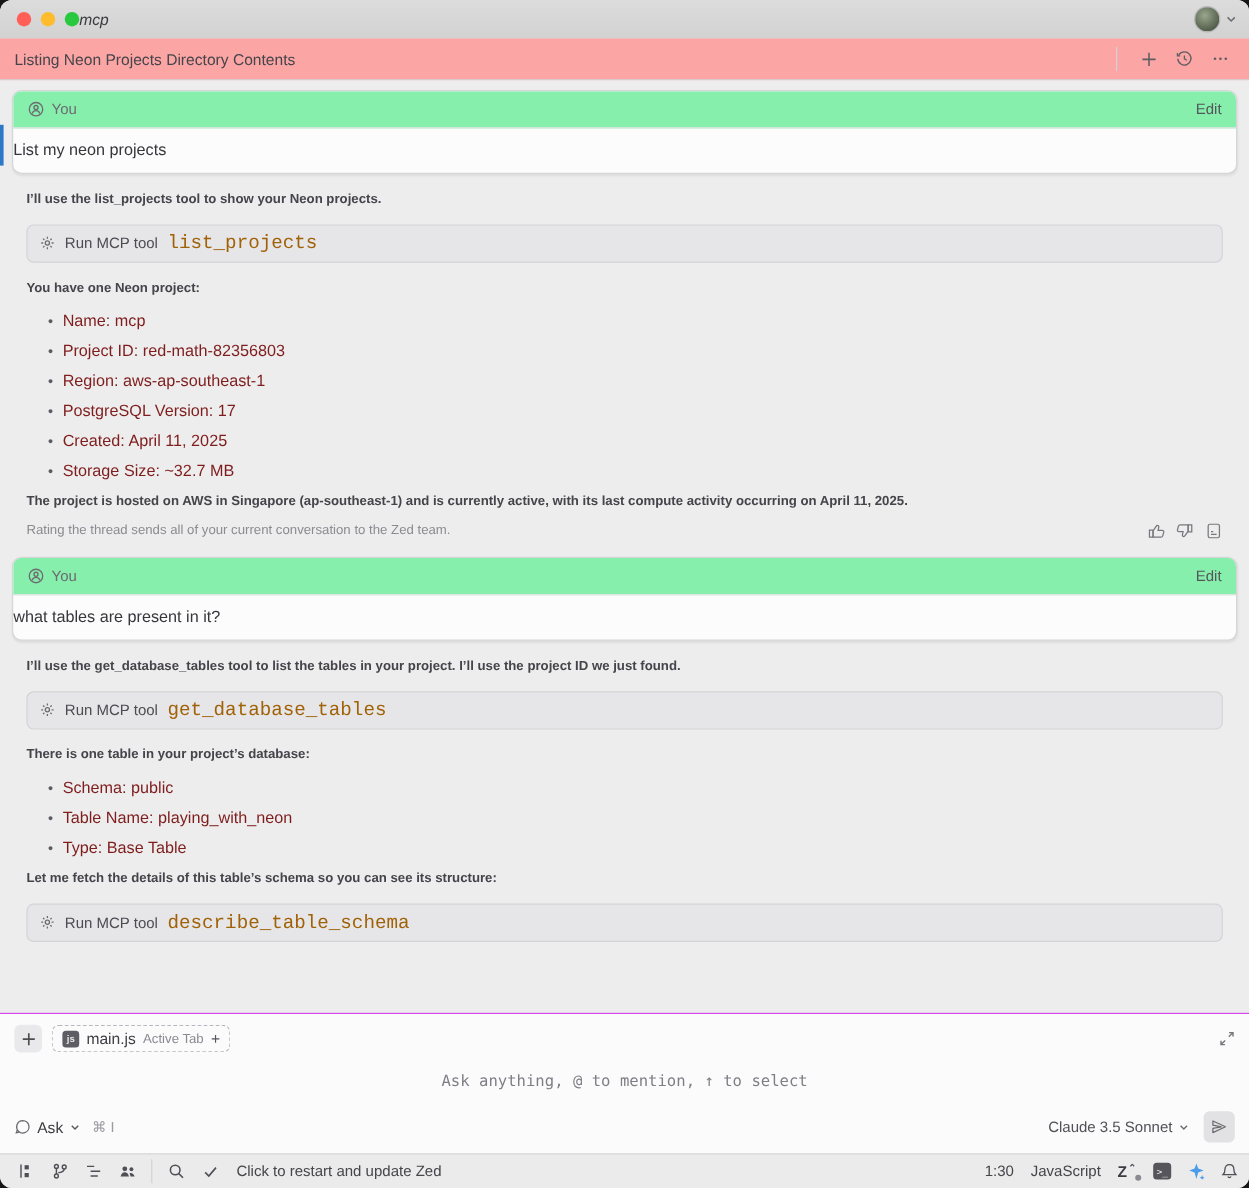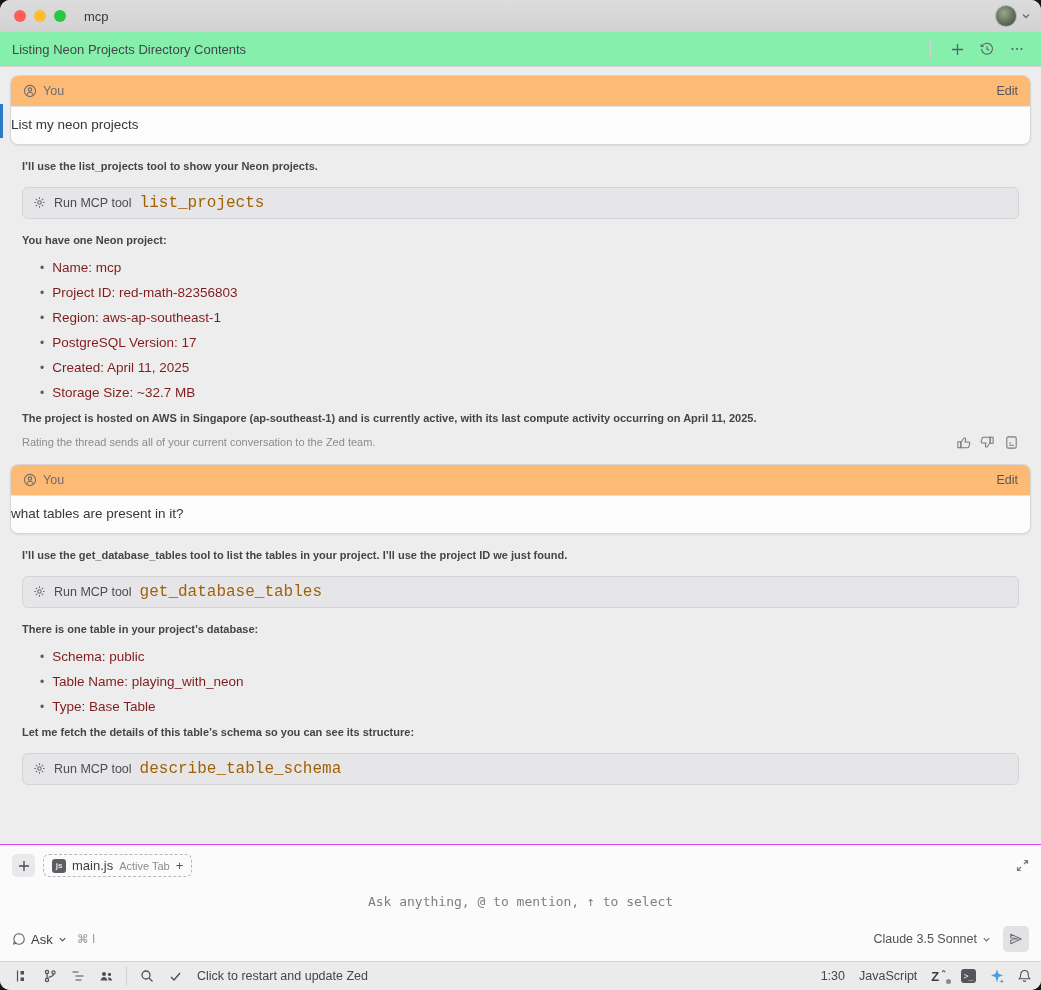--- a/index.html
+++ b/index.html
@@ -1,35 +1,35 @@
 <!DOCTYPE html>
 <html><head>
 <meta charset="utf-8">
 <style>
   html,body{margin:0;padding:0;background:#161616;font-family:"Liberation Sans",sans-serif;}
   .window{position:relative;width:1041px;height:990px;background:#ededee;border-radius:10px;overflow:hidden;display:flex;flex-direction:column;}
   
   .titlebar{height:32px;background:linear-gradient(#dcdcdc,#d2d2d2);display:flex;align-items:center;padding:0 10px;flex:0 0 auto;}
   .traffic{display:flex;gap:8px;margin-left:4px;}
   .light{width:12px;height:12px;border-radius:50%;}
-  .win-title{margin-left:18px;font-size:13px;color:#3a3a3e;}
+  .win-title{font-size:13px;color:#3a3a3e;font-style:italic;}
   .tb-right{margin-left:auto;display:flex;align-items:center;gap:4px;}
   .avatar{width:20px;height:20px;border-radius:50%;background:radial-gradient(circle at 40% 35%,#9aa68c,#55604e 70%,#333a2e);border:1px solid #b5b5b5;}
   .chev{color:#6d6d72;}
   
-  .toolbar{height:34px;background:#86efac;border-bottom:1px solid #d2d2d4;display:flex;align-items:center;padding:0 12px;flex:0 0 auto;}
+  .toolbar{height:34px;background:#fca5a5;border-bottom:1px solid #d2d2d4;display:flex;align-items:center;padding:0 12px;flex:0 0 auto;}
   .toolbar-title{font-size:13px;color:#45454a;}
   .toolbar-actions{margin-left:auto;display:flex;align-items:center;gap:6px;}
   .vdiv{width:1px;height:20px;background:#d2d2d4;margin-right:8px;}
   .icon-btn{width:24px;height:24px;display:flex;align-items:center;justify-content:center;color:#5d5d63;border-radius:4px;cursor:default;font-size:15px;}
   
   .content{flex:1 1 auto;position:relative;background:#ededee;overflow:hidden;padding:8px 0 0 0;}
   .scroll-marker{position:absolute;left:0;top:37px;width:3px;height:34px;}
   .msg-card{margin:0 10px 8px 10px;background:#fcfcfd;border:1px solid #d6d6d9;border-radius:8px;box-shadow:0 1px 2px rgba(0,0,0,.07);overflow:hidden;}
-  .msg-head{height:30px;display:flex;align-items:center;gap:6px;padding:0 12px;background:#fdba74;border-bottom:1px solid #e3e3e6;}
+  .msg-head{height:30px;display:flex;align-items:center;gap:6px;padding:0 12px;background:#86efac;border-bottom:1px solid #e3e3e6;}
   .msg-role{font-size:12.5px;color:#6c6c72;}
   .edit-btn{margin-left:auto;font-size:12.5px;color:#55555b;cursor:default;}
   .msg-body{padding:10px 12px 12px 0;font-size:13.5px;color:#36363b;}
   .a-text{margin:14px 22px 0 22px;font-size:11px;color:#44444a;line-height:1.45;font-weight:bold;}
   .tool-box{margin:12px 22px 0 22px;height:30px;background:#e6e6e9;border:1px solid #d4d4d8;border-radius:6px;display:flex;align-items:center;gap:8px;padding:0 10px;}
   .tool-label{font-size:12.5px;color:#4c4c52;}
   .tool-name{font-family:Liberation Mono, monospace;font-size:16px;color:#a16207;}
   .gear{color:#6b6b71;font-size:13px;line-height:1;}
   .bullets{margin:6px 22px 0 22px;}
   .bullet-row{display:flex;align-items:baseline;padding:5px 0 5px 18px;font-size:13.5px;color:#7f1d1d;}

